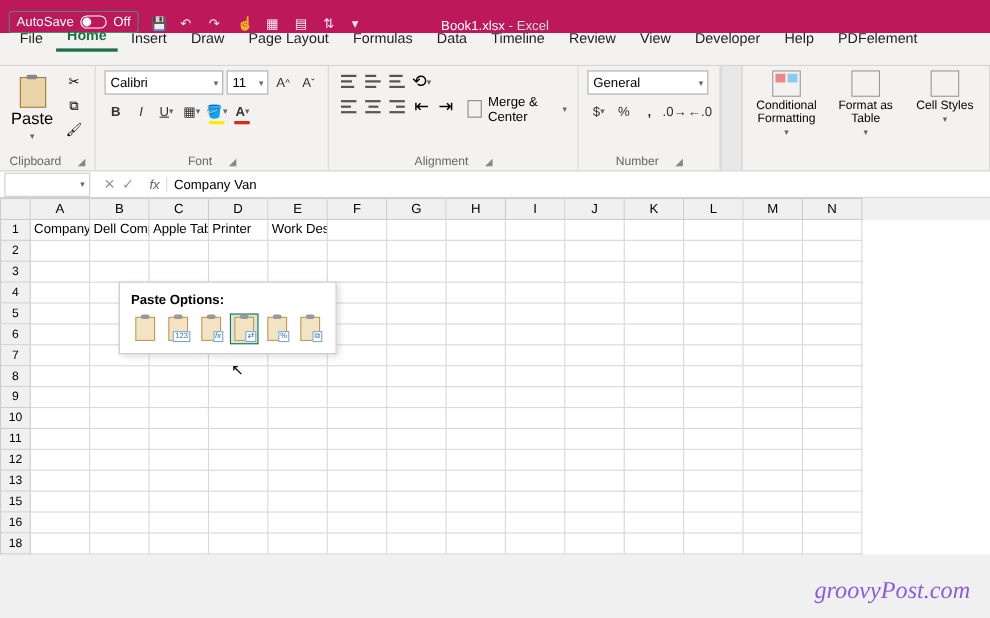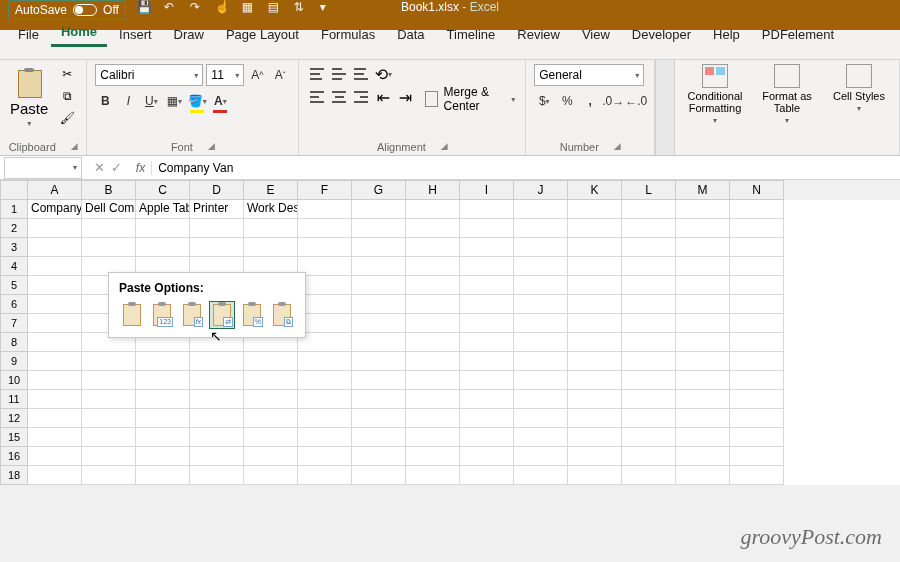--- a/index.html
+++ b/index.html
@@ -1,31 +1,31 @@
 <!DOCTYPE html>
 <html><head>
 <meta charset="utf-8">
 <style>
 *{box-sizing:border-box;margin:0;padding:0;font-family:"Segoe UI",Arial,sans-serif}
 body{background:#f0f0f0;width:900px;height:562px;overflow:hidden;position:relative}
-.titlebar{background:#a16207;height:30px;display:flex;align-items:flex-start;color:#fff;font-size:12px;padding:0 8px}
+.titlebar{background:#be185d;height:30px;display:flex;align-items:flex-end;color:#fff;font-size:12px;padding:0 8px}
 .autosave{display:flex;align-items:center;gap:6px;padding:2px 6px;border:1px solid #4a8c6a;border-radius:3px}
 .toggle{width:24px;height:12px;border:1px solid #fff;border-radius:6px;position:relative}
 .toggle::after{content:"";position:absolute;width:8px;height:8px;border-radius:50%;background:#fff;top:1px;left:1px}
 .qat{display:flex;gap:10px;margin-left:12px;align-items:center}
 .qat-icon{width:16px;height:16px;color:#fff;opacity:.9;cursor:pointer}
 .title-text{position:absolute;left:50%;transform:translateX(-50%);font-size:12px}
 .title-text .fn{color:#fff}
 .title-text .app{color:#c5e0d0}
 .tabs{background:#f3f2f1;height:30px;display:flex;align-items:end;padding:12px 8px;gap:2px;border-bottom:1px solid #d4d4d4}
 .tab{padding:5px 10px;font-size:13px;color:#222;cursor:pointer}
 .tab.active{color:#1e6f46;font-weight:600;border-bottom:3px solid #1e6f46}
 .ribbon{background:#f3f2f1;height:96px;display:flex;border-bottom:1px solid #c8c8c8}
 .group{border-right:1px solid #d8d8d8;padding:4px 8px 2px;display:flex;flex-direction:column;justify-content:space-between}
-.group-label{font-size:11px;color:#666;text-align:center;padding-top:2px;display:flex;justify-content:center;align-items:flex-start;gap:15px}
+.group-label{font-size:11px;color:#666;text-align:center;padding-top:2px;display:flex;justify-content:center;align-items:center;gap:15px}
 .dlaunch{font-size:9px;color:#888;cursor:pointer}
 .clipboard-body{display:flex;gap:6px;height:70px}
 .paste-btn{display:flex;flex-direction:column;align-items:center;gap:2px;cursor:pointer;padding:2px}
 .clip-icon{width:28px;height:32px;position:relative}
 .clip-icon::before{content:"";position:absolute;width:22px;height:26px;border:1px solid #a67c3f;background:#e8d5a8;top:4px;left:3px}
 .clip-icon::after{content:"";position:absolute;width:10px;height:4px;background:#888;top:2px;left:9px;border-radius:2px}
 .paste-label{font-size:15px}
 .mini-btns{display:flex;flex-direction:column;gap:2px}
 .mini-btn{width:22px;height:20px;cursor:pointer;display:flex;align-items:center;justify-content:center;font-size:12px}
 .font-body{display:flex;flex-direction:column;gap:4px;height:70px}
@@ -62,30 +62,30 @@
 .fx-btns{display:flex;gap:6px;padding:0 8px;color:#999;font-size:13px}
 .fx-label{font-style:italic;font-size:12px;color:#666;padding:0 6px;cursor:pointer}
 .formula-bar{flex:1;font-size:12px;padding:0 6px;border-left:1px solid #ddd}
 .sheet{position:relative;background:#fff}
 .col-headers{display:flex;height:20px;background:#f0f0f0}
 .corner{width:28px;border:1px solid #ccc;background:#f0f0f0;cursor:pointer}
 .col-h{width:54px;border:1px solid #ccc;border-left:none;background:#f0f0f0;font-size:12px;display:flex;align-items:center;justify-content:center;cursor:pointer}
 .row{display:flex;height:19px}
 .row-h{width:28px;border:1px solid #ccc;border-top:none;background:#f0f0f0;font-size:11px;display:flex;align-items:center;justify-content:center;cursor:pointer}
 .cell{width:54px;border-right:1px solid #d8d8d8;border-bottom:1px solid #d8d8d8;font-size:12px;padding:1px 3px;overflow:hidden;white-space:nowrap;cursor:cell}
-.paste-popup{position:absolute;top:272px;left:108px;background:#fff;border:1px solid #c8c8c8;box-shadow:2px 2px 6px rgba(0,0,0,.15);padding:8px 10px;z-index:10}
+.paste-popup{position:absolute;top:256px;left:108px;background:#fff;border:1px solid #c8c8c8;box-shadow:2px 2px 6px rgba(0,0,0,.15);padding:8px 10px;z-index:10}
 .paste-popup .pt{font-weight:600;font-size:12px;margin-bottom:6px}
 .paste-opts{display:flex;gap:4px}
 .popt{width:26px;height:28px;cursor:pointer;position:relative;display:flex;align-items:center;justify-content:center}
 .popt.hover{background:#d4e8dc;border:1px solid #1e6f46}
 .pclip{width:18px;height:22px;border:1px solid #c49a5a;background:#f2e4c2;position:relative}
 .pclip::before{content:"";position:absolute;top:-3px;left:4px;width:8px;height:4px;background:#999;border-radius:2px}
 .pclip .sub{position:absolute;bottom:-2px;right:-3px;background:#fff;border:1px solid #7aa8d4;font-size:7px;padding:0 1px;line-height:8px;color:#3a6ca8}
 .cursor-arrow{position:absolute;top:328px;left:210px;font-size:14px;color:#000;z-index:11;pointer-events:none}
-.watermark{position:absolute;bottom:12px;right:18px;font-family:Georgia,serif;font-style:italic;font-size:22px;color:#404040;opacity:.75}
+.watermark{position:absolute;bottom:12px;right:18px;font-family:Georgia,serif;font-style:italic;font-size:22px;color:#6d28d9;opacity:.75}
 </style>
 </head>
 <body>
 
 <div class="titlebar">
   <div class="autosave">
     <span>AutoSave</span>
     <span class="toggle"></span>
     <span>Off</span>
   </div>
@@ -521,20 +521,37 @@
         <div class="cell"></div>
         <div class="cell"></div>
         <div class="cell"></div>
         <div class="cell"></div>
         <div class="cell"></div>
         <div class="cell"></div>
         <div class="cell"></div>
         <div class="cell"></div>
       </div>
       <div class="row">
+        <div class="row-h">13</div>
+        <div class="cell"></div>
+        <div class="cell"></div>
+        <div class="cell"></div>
+        <div class="cell"></div>
+        <div class="cell"></div>
+        <div class="cell"></div>
+        <div class="cell"></div>
+        <div class="cell"></div>
+        <div class="cell"></div>
+        <div class="cell"></div>
+        <div class="cell"></div>
+        <div class="cell"></div>
+        <div class="cell"></div>
+        <div class="cell"></div>
+      </div>
+      <div class="row">
         <div class="row-h">15</div>
         <div class="cell"></div>
         <div class="cell"></div>
         <div class="cell"></div>
         <div class="cell"></div>
         <div class="cell"></div>
         <div class="cell"></div>
         <div class="cell"></div>
         <div class="cell"></div>
         <div class="cell"></div>

